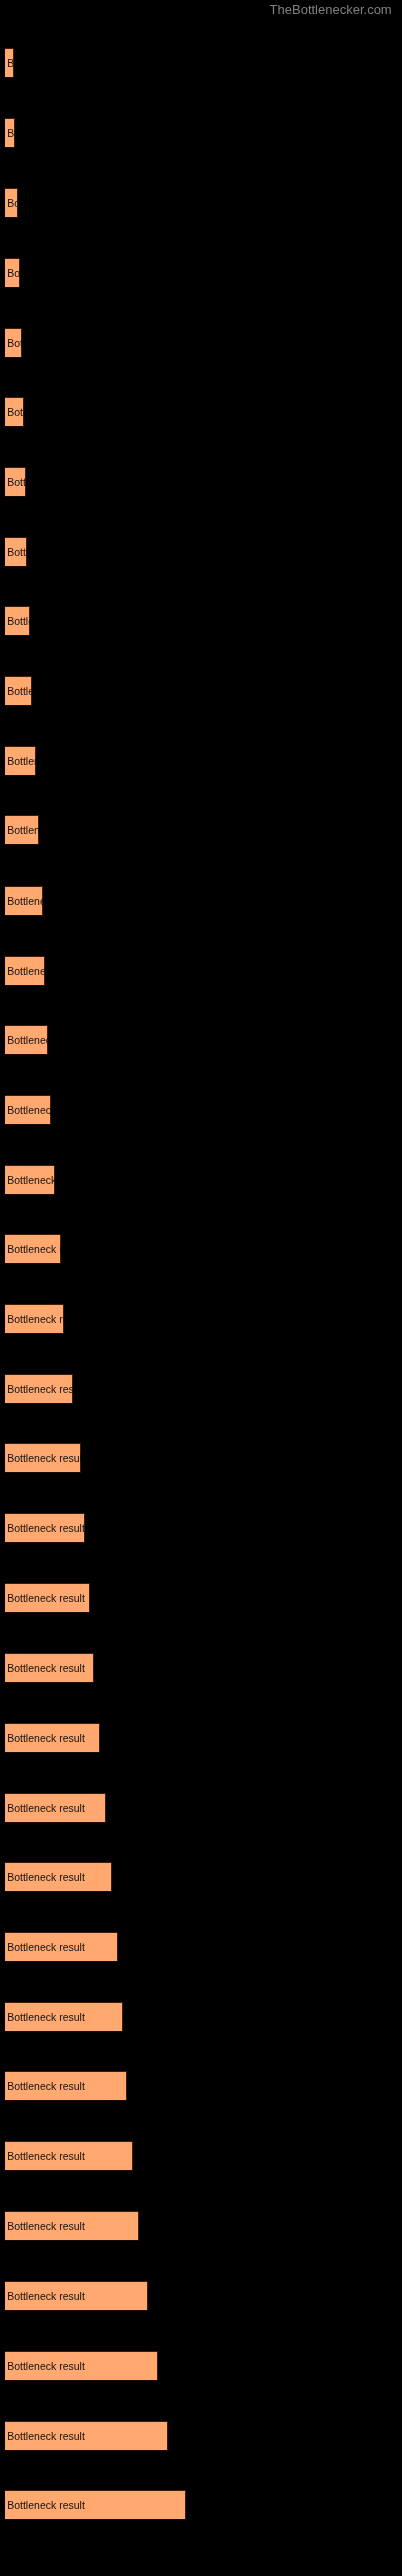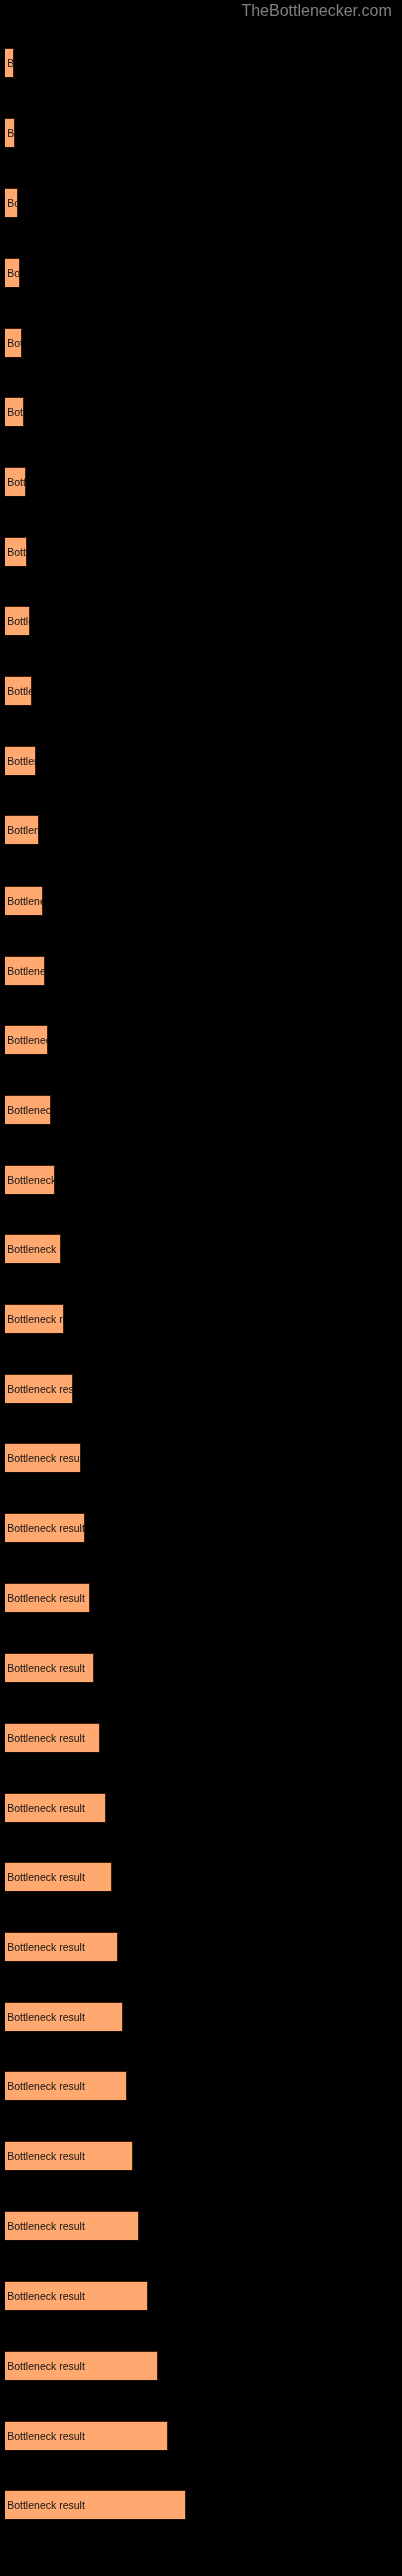--- a/index.html
+++ b/index.html
@@ -13,21 +13,21 @@
     height: 2576px;
     position: relative;
     overflow: hidden;
     font-family: "Liberation Sans", sans-serif;
   }
   #watermark {
     position: absolute;
     top: 1.6px;
     right: 11.3px;
     color: #808080;
-    font-size: 16px;
+    font-size: 13px;
     font-family: "Liberation Sans", sans-serif;
     letter-spacing: 0px;
     white-space: nowrap;
   }
   #plot {
     position: absolute;
     left: 0;
     top: 0;
     width: 403px;
     height: 2576px;

